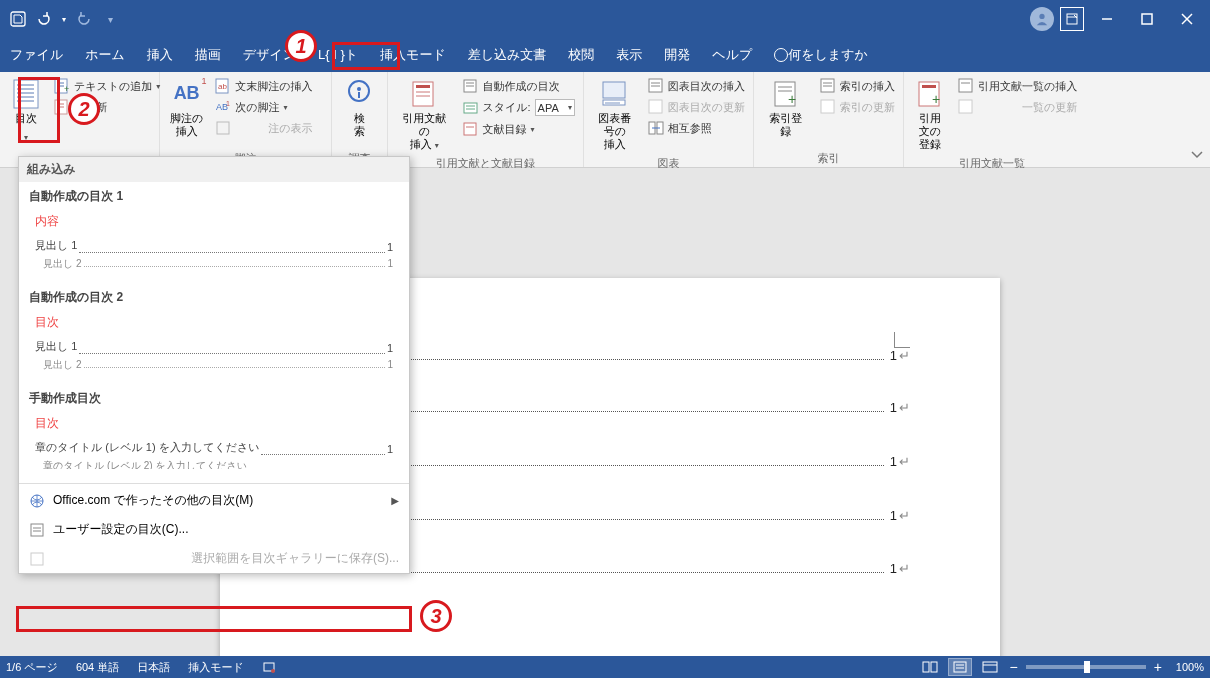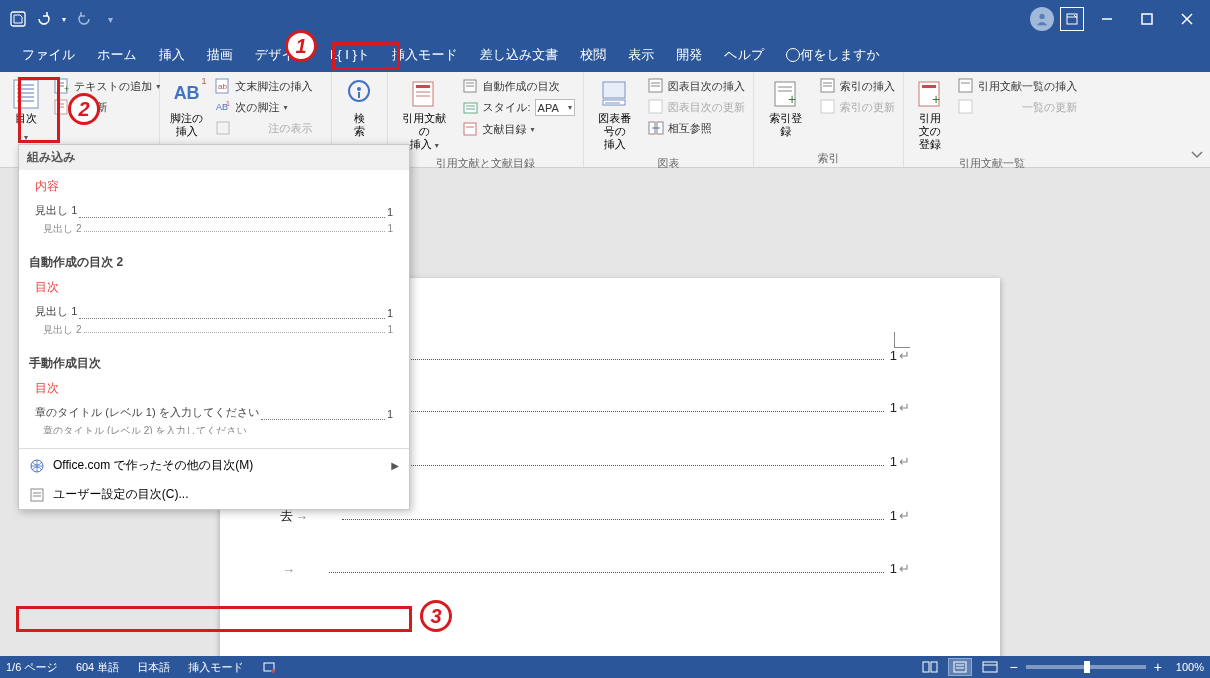--- a/index.html
+++ b/index.html
@@ -7,21 +7,21 @@
 
 .titlebar { height: 38px; background: #2b579a; display: flex; align-items: center; color: white; font-size: 12px; position: relative; }
 .titlebar .qat { display: flex; align-items: center; gap: 10px; padding: 0 10px; }
 .titlebar .qat-icon { width: 16px; height: 16px; display: inline-block; position: relative; }
 .titlebar .title-center { position: absolute; left: 50%; transform: translateX(-50%); white-space: nowrap; font-size: 13px; }
 .titlebar .win-controls { margin-left: auto; display: flex; align-items: center; gap: 6px; padding-right: 6px; }
 .titlebar .win-btn { width: 34px; height: 28px; display: flex; align-items: center; justify-content: center; }
 .avatar-circle { width: 24px; height: 24px; border-radius: 50%; background: #a0b8da; display: flex; align-items: center; justify-content: center; }
 .ribbon-opts { width: 24px; height: 24px; border: 1px solid #fff; display: flex; align-items: center; justify-content: center; }
 
-.tabsbar { height: 34px; background: #2b579a; display: flex; align-items: center; padding: 0 12px; color: white; font-size: 13px; text-align: center; }
+.tabsbar { height: 34px; background: #2b579a; display: flex; align-items: center; padding: 0 0; color: white; font-size: 13px; text-align: center; }
 .tabsbar .tab { padding: 6px 10px; margin-right: 2px; cursor: pointer; }
 .tabsbar .tellme { display: flex; align-items: center; margin-left: 10px; }
 .bulb { width: 14px; height: 14px; border: 1.5px solid #fff; border-radius: 50%; position: relative; }
 
 .ribbon { height: 96px; background: #f3f3f3; border-bottom: 1px solid #d0d0d0; display: flex; position: relative; }
 .ribbon-group { border-right: 1px solid #e0e0e0; padding: 4px 6px 0 6px; display: flex; flex-direction: column; }
 .ribbon-group .group-body { display: flex; gap: 6px; flex: 1; }
 .ribbon-group .group-label { text-align: center; font-size: 11px; color: #666; padding: 2px 0 3px 0; height: 18px; }
 .rbtn-big { display: flex; flex-direction: column; align-items: center; justify-content: flex-start; padding: 2px 4px; font-size: 11px; line-height: 1.2; text-align: center; }
 .rbtn-big .ico { width: 32px; height: 32px; margin-bottom: 2px; display: flex; align-items: center; justify-content: center; }
@@ -36,21 +36,21 @@
 
 .doc-area { position: absolute; top: 168px; left: 0; right: 0; bottom: 22px; background: #e6e6e6; }
 .page { position: absolute; left: 220px; top: 110px; width: 780px; height: 500px; background: white; box-shadow: 0 2px 6px rgba(0,0,0,0.3); padding: 70px 90px 0 30px; }
 .corner-mark { position:absolute; right:90px; top:54px; width:16px; height:16px; border-left:1px solid #888; border-bottom:1px solid #888; }
 .toc-line { display:flex; align-items:baseline; font-size:13px; margin-bottom: 36px; color:#222; }
 .toc-line .dots { flex:1; border-bottom: 1px dotted #555; margin: 0 4px; height: 10px; }
 .toc-line .pn { margin-left:2px; }
 .toc-line .arrowtab { color:#888; margin:0 30px 0 2px; }
 .para-end { color:#888; margin-left:2px; }
 
-.toc-menu { position:absolute; top:144px; left:18px; width:392px; background:#fff; border:1px solid #c8c8c8; box-shadow: 2px 2px 8px rgba(0,0,0,0.25); font-size: 13px; z-index:10; }
+.toc-menu { position:absolute; top:156px; left:18px; width:392px; background:#fff; border:1px solid #c8c8c8; box-shadow: 2px 2px 8px rgba(0,0,0,0.25); font-size: 13px; z-index:10; }
 .toc-menu .section-hdr { background:#f0f0f0; padding:4px 8px; font-size:12px; font-weight:bold; color:#555; }
 .toc-menu .gallery-item { padding: 6px 10px 4px 10px; }
 .toc-menu .gi-title { font-size: 12px; font-weight:bold; color:#444; margin-bottom:6px; }
 .toc-menu .gi-preview { padding: 2px 6px 8px 6px; font-size:12px; color:#444; }
 .gi-preview .pv-heading { color:#ef4444; font-size:12px; margin-bottom:8px; }
 .gi-preview .pv-row { display:flex; align-items:flex-end; font-size:11px; margin-bottom:4px;}
 .gi-preview .pv-row .d { flex:1; border-bottom:1px dotted #777; margin:0 2px; height:8px;}
 .gi-preview .pv-sub { color:#888; font-size:10px; margin-left:8px; display:flex; align-items:baseline;}
 .gi-preview .pv-sub .d { flex:1; border-bottom:1px dotted #aaa; margin:0 2px; height:8px;}
 .toc-menu-divider { height:1px; background:#ddd; margin: 2px 0; }
@@ -475,20 +475,21 @@
         <span class="pn">1</span>
         <span class="para-end">↵</span>
       </div>
   </div>
 </div>
 
 <div class="toc-menu">
   <div class="section-hdr">組み込み</div>
 
   <div class="gallery-item">
+    <div class="gi-title">自動作成の目次 1</div>
     <div class="gi-preview">
       <div class="pv-heading">内容</div>
       <div class="pv-row">
           <span>見出し 1</span>
           <span class="d"></span>
           <span>1</span>
         </div>
       <div class="pv-sub">
           <span>見出し 2</span>
           <span class="d"></span>
@@ -542,20 +543,28 @@
   </div>
   <div class="cmd">
     <span class="cmd-ico">
         <svg width="16" height="16">
           <rect x="2" y="2" width="12" height="12" fill="#fff" stroke="#888"></rect>
           <line x1="4" y1="6" x2="12" y2="6" stroke="#888"></line>
           <line x1="4" y1="9" x2="12" y2="9" stroke="#888"></line>
         </svg>
       </span>
     <span>ユーザー設定の目次(C)...</span>
+  </div>
+  <div class="cmd disabled">
+    <span class="cmd-ico">
+        <svg width="16" height="16">
+          <rect x="2" y="2" width="12" height="12" fill="#fff" stroke="#ccc"></rect>
+        </svg>
+      </span>
+    <span>選択範囲を目次ギャラリーに保存(S)...</span>
   </div>
 </div>
 
 <div class="statusbar">
   <div class="sb-left">
     <span>1/6 ページ</span>
     <span>604 単語</span>
     <span>日本語</span>
     <span>挿入モード</span>
     <span>

